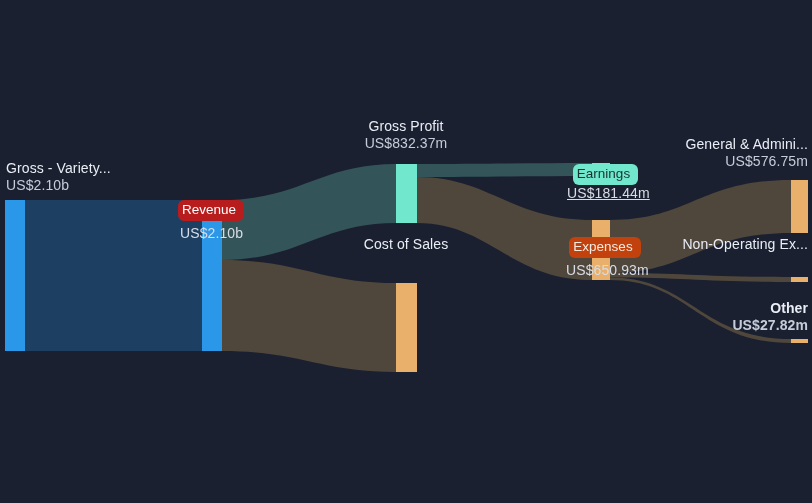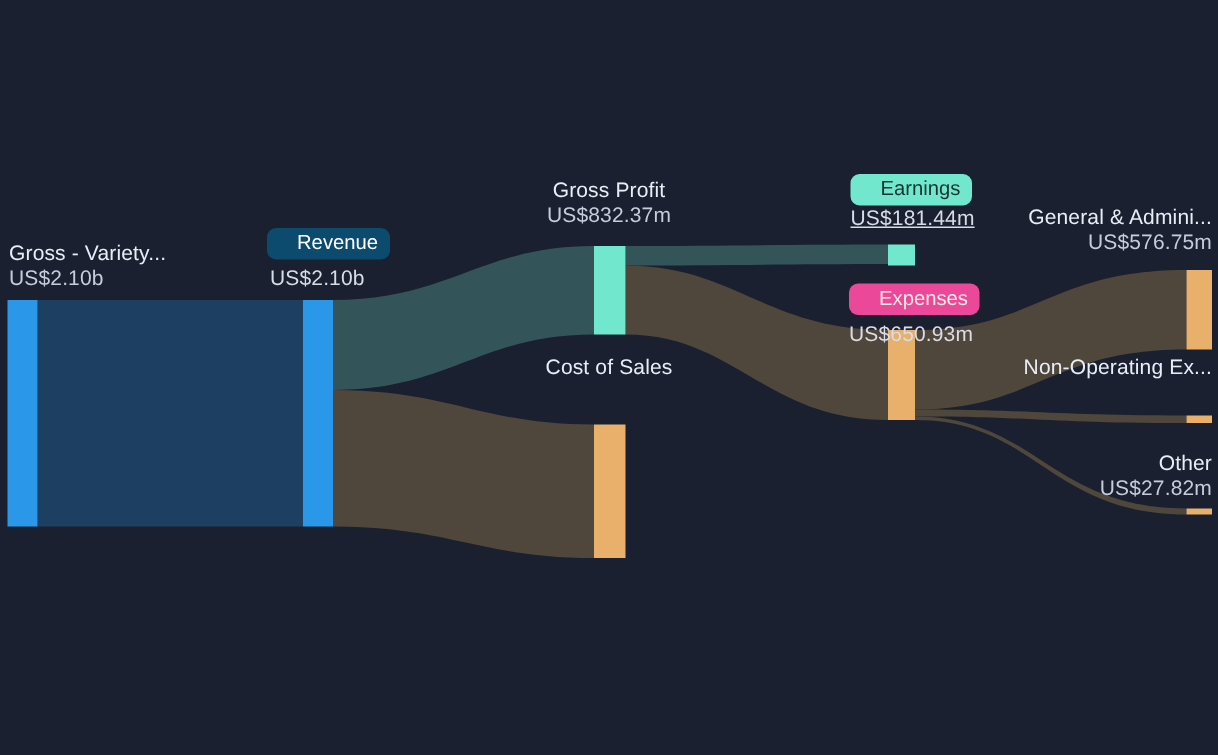--- a/index.html
+++ b/index.html
@@ -47,35 +47,36 @@
   }
   .lbl.right {
     text-align: right;
   }
   .lbl.center {
     text-align: center;
   }
   .pill {
     display: inline-block;
     border-radius: 6px;
-    padding: 2px 8px 3px 20px;
+    padding: 2px 8px 3px 4px;
     font-size: 13.5px;
     line-height: 16px;
     color: #ffffff;
+    margin-top: 48px;
   }
   .pill.revenue {
-    background: #0c4a6e;
+    background: #b91c1c;
     color: #ffffff;
   }
   .pill.earnings {
     background: #71e7cd;
     color: #17342f;
   }
   .pill.expenses {
-    background: #ec4899;
+    background: #c2410c;
     color: #f2ece2;
   }
   .pillwrap {
     position: absolute;
     white-space: nowrap;
   }
 </style>
 </head>
 <body>
 
@@ -174,18 +175,18 @@
 
   <div class="lbl right" style="right:4px; top:136px;">
     <span class="name">General &amp; Admini...</span>
     <span class="val">US$576.75m</span>
   </div>
 
   <div class="lbl right" style="right:4px; top:236px;">
     <span class="name">Non-Operating Ex...</span>
   </div>
 
-  <div class="lbl right" style="right:4px; top:300px;">
+  <div class="lbl right" style="right:4px; top:300px;font-weight:bold;">
     <span class="name">Other</span>
     <span class="val">US$27.82m</span>
   </div>
 
 </div>
 
 </body></html>

